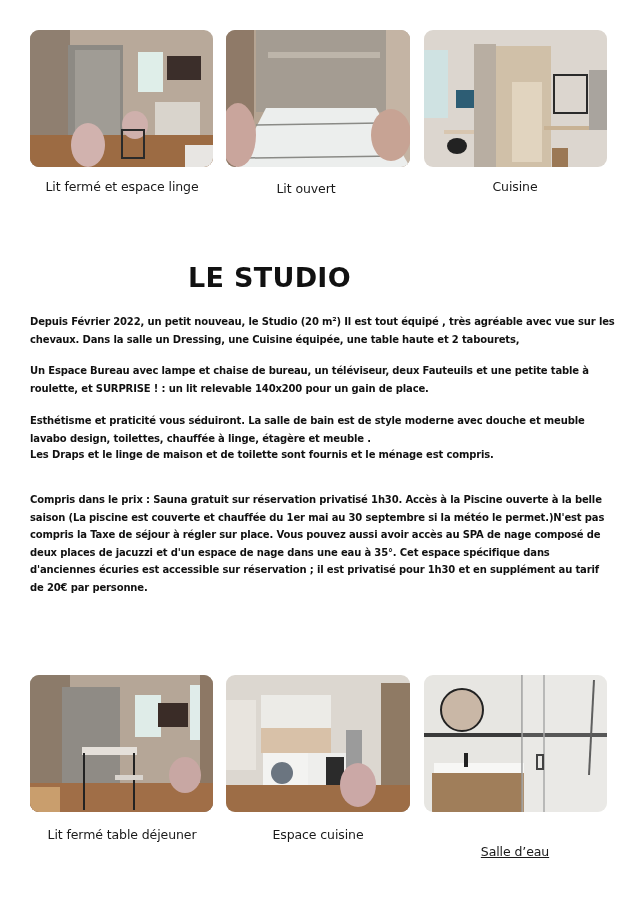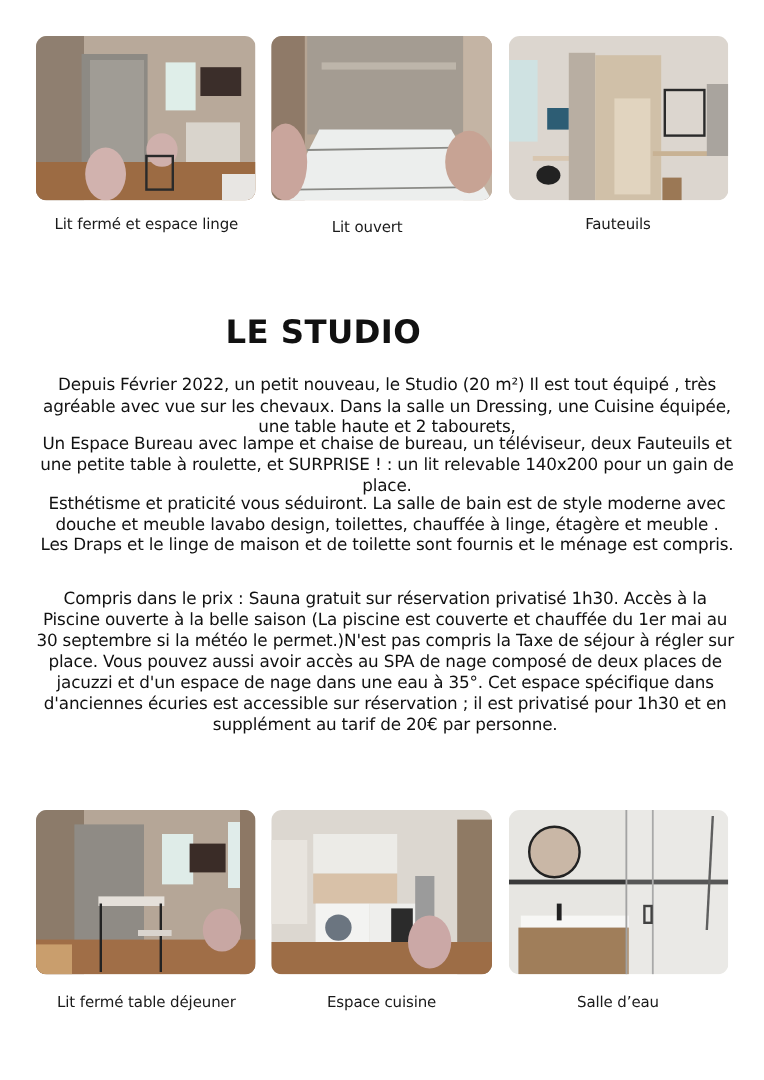--- a/index.html
+++ b/index.html
@@ -1,20 +1,20 @@
 <!DOCTYPE html>
 <html><head>
   <meta charset="utf-8">
   <style>
     html, body { margin: 0; padding: 0; background: #ffffff; }
     body { width: 637px; height: 900px; position: relative; overflow: hidden; font-family: "DejaVu Sans", sans-serif; color: #111; }
     .photo { position: absolute; border-radius: 9px; overflow: hidden; }
     .caption { position: absolute; font-size: 12.5px; color: #1a1a1a; text-align: center; width: 190px; letter-spacing: -0.1px; }
     .title { position: absolute; left: 0; width: 539px; top: 262px; text-align: center; font-weight: bold; font-size: 27px; letter-spacing: 0.3px; }
-    .para { position: absolute; left: 30px; width: 585px; text-align: center; font-weight: normal; font-size: 14px; line-height: 17.5px; letter-spacing: -0.15px; }
+    .para { position: absolute; left: 30px; width: 585px; text-align: left; font-weight: bold; font-size: 10px; line-height: 17.5px; letter-spacing: -0.15px; }
     .photo svg { display:block; width:100%; height:100%; }
   </style>
 </head>
 <body>
 
 <div class="photo" style="left:30px;top:30px;width:183px;height:137px;">
   <svg viewBox="0 0 183 137" preserveAspectRatio="none">
     <rect width="183" height="137" fill="#b8a99a"></rect>
     <rect x="0" y="0" width="40" height="137" fill="#8f7f70"></rect>
     <rect x="38" y="15" width="55" height="100" fill="#8d8a84"></rect>
@@ -55,21 +55,21 @@
     <rect x="88" y="52" width="30" height="80" fill="#e1d4bf"></rect>
     <rect x="130" y="45" width="33" height="38" fill="none" stroke="#2a2a2a" stroke-width="2"></rect>
     <rect x="120" y="96" width="48" height="4" fill="#c8b294"></rect>
     <rect x="165" y="40" width="18" height="60" fill="#a9a49e"></rect>
     <rect x="128" y="118" width="16" height="19" fill="#9b7855"></rect>
   </svg>
 </div>
 
 <div class="caption" style="left:27px;top:179px;">Lit fermé et espace linge</div>
 <div class="caption" style="left:211px;top:181px;">Lit ouvert</div>
-<div class="caption" style="left:420px;top:179px;">Fauteuils</div>
+<div class="caption" style="left:420px;top:179px;">Cuisine</div>
 
 <div class="title">LE STUDIO</div>
 <div class="para" style="top:313px;">Depuis Février 2022, un petit nouveau, le Studio (20 m²) Il est tout équipé , très agréable avec vue sur les chevaux. Dans la salle un Dressing, une Cuisine équipée, une table haute et 2 tabourets,</div>
 <div class="para" style="top:362px;">Un Espace Bureau avec lampe et chaise de bureau, un téléviseur, deux Fauteuils et une petite table à roulette, et SURPRISE ! : un lit relevable 140x200 pour un gain de place.</div>
 <div class="para" style="top:412px;">Esthétisme et praticité vous séduiront. La salle de bain est de style moderne avec douche et meuble lavabo design, toilettes, chauffée à linge, étagère et meuble .</div>
 <div class="para" style="top:446px;">Les Draps et le linge de maison et de toilette sont fournis et le ménage est compris.</div>
 <div class="para" style="top:491px;left:30px;width:582px;">Compris dans le prix : Sauna gratuit sur réservation privatisé 1h30. Accès à la Piscine ouverte à la belle saison (La piscine est couverte et chauffée du 1er mai au 30 septembre si la météo le permet.)N'est pas compris la Taxe de séjour à régler sur place. Vous pouvez aussi avoir accès au SPA de nage composé de deux places de jacuzzi et d'un espace de nage dans une eau à 35°. Cet espace spécifique dans d'anciennes écuries est accessible sur réservation ; il est privatisé pour 1h30 et en supplément au tarif de 20€ par personne.</div>
 
 <div class="photo" style="left:30px;top:675px;width:183px;height:137px;">
   <svg viewBox="0 0 183 137" preserveAspectRatio="none">
@@ -116,13 +116,13 @@
     <line x1="98" y1="0" x2="98" y2="137" stroke="#9a9a9a" stroke-width="1.5"></line>
     <line x1="120" y1="0" x2="120" y2="137" stroke="#9a9a9a" stroke-width="1.5"></line>
     <rect x="113" y="80" width="6" height="14" fill="none" stroke="#222" stroke-width="2"></rect>
     <line x1="170" y1="5" x2="165" y2="100" stroke="#444" stroke-width="2"></line>
     <rect x="98" y="0" width="85" height="137" fill="#ffffff" opacity="0.15"></rect>
   </svg>
 </div>
 
 <div class="caption" style="left:27px;top:827px;">Lit fermé table déjeuner</div>
 <div class="caption" style="left:223px;top:827px;text-align:center;">Espace cuisine</div>
-<div class="caption" style="left:420px;top:827px;">Salle d’eau</div>
+<div class="caption" style="left:420px;top:844px;text-decoration:underline;">Salle d’eau</div>
 
 </body></html>

